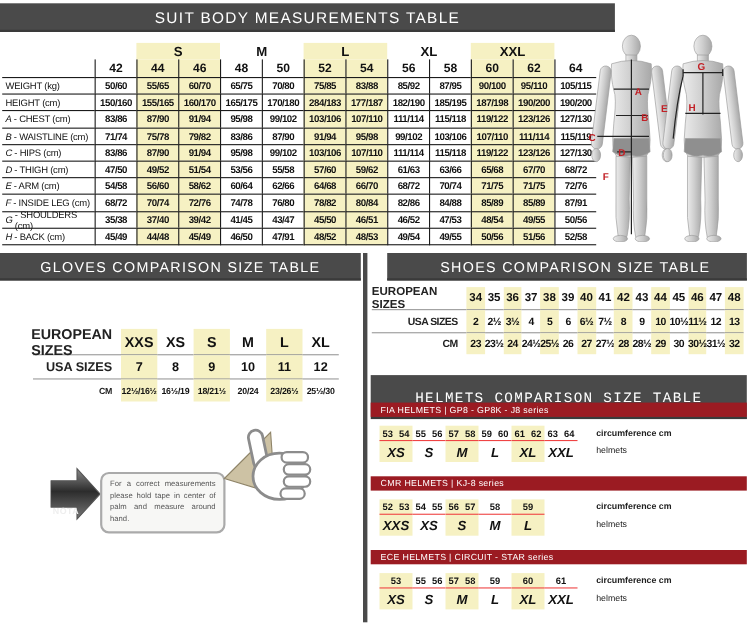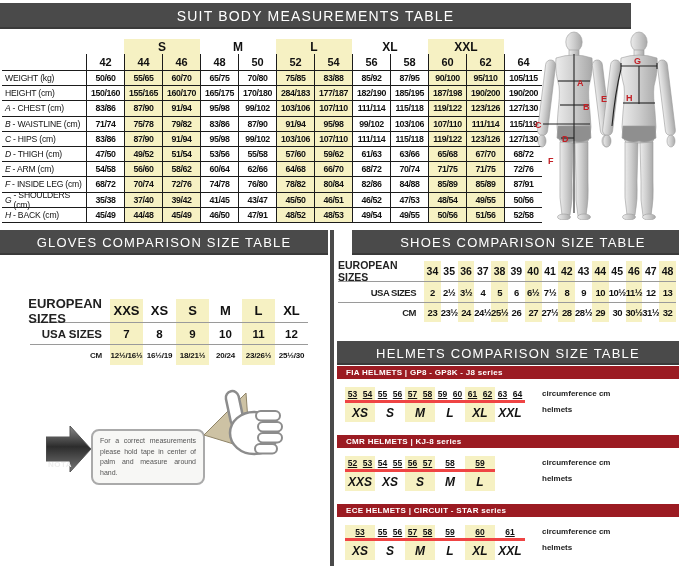--- a/index.html
+++ b/index.html
@@ -6,24 +6,24 @@
   body{
     width:679px;height:566px;position:relative;overflow:hidden;
     background:#fff;font-family:"Liberation Sans",sans-serif;color:#111;
   }
   .bar{
     position:absolute;background:#4a4a4a;color:#fff;display:flex;
     align-items:center;justify-content:center;font-size:14px;
     letter-spacing:1.2px;font-weight:400;
     box-shadow:inset 0 -2px 0 #3a3a3a;
   }
-  #bar-suit{left:0;top:3px;width:631px;height:26px;}
+  #bar-suit{left:0;top:3px;width:559px;height:26px;}
   #bar-gloves{left:0;top:230px;width:328px;height:25px;font-size:13px;}
   #bar-shoes{left:352px;top:230px;width:342px;height:25px;font-size:13px;}
-  #bar-helmets{left:337px;top:341px;width:342px;height:24px;font-size:13px;}
+  #bar-helmets{left:337px;top:341px;width:342px;height:40px;font-size:13px;font-family:Liberation Mono, monospace;}
   #vdivider{position:absolute;left:330px;top:230px;width:4px;height:336px;background:#4a4a4a;}
 
   
   #suit-grid{position:absolute;left:2px;top:39px;display:grid;
     grid-template-columns:84px repeat(12,38px);}
   #suit-grid .gcell{height:15px;display:flex;align-items:center;justify-content:center;
     font-weight:700;font-size:12px;}
   #suit-grid .scell{height:16px;display:flex;align-items:center;justify-content:center;
     font-weight:700;font-size:11px;border-left:1px solid #1b1b1b;}
   #suit-grid .scell.nolb{border-left:none;}
@@ -46,33 +46,33 @@
   #gloves-grid .cm{height:20px;font-size:8px;letter-spacing:-0.2px;}
   #shoes-grid .letters{height:20px;font-size:10.5px;}
   #shoes-grid .nums{height:20px;font-size:9.5px;letter-spacing:-0.5px;}
   #shoes-grid .cm{height:19px;font-size:9.5px;letter-spacing:-0.5px;}
   .cmp .lab{display:flex;align-items:center;justify-content:flex-end;
     padding-right:8px;font-size:7.6px;font-weight:700;color:#222;letter-spacing:0;}
   .cmp .sep{border-bottom:1.5px solid #9a9a9a;}
 
   
   #helmets-body{position:absolute;left:337px;top:366px;width:342px;}
-  .hband{background:#9b1b22;color:#fff;font-size:8px;font-weight:700;height:13px;
+  .hband{background:#9b1b22;color:#fff;font-size:8px;font-weight:400;height:13px;
     display:flex;align-items:center;padding-left:9px;letter-spacing:0.3px;margin-bottom:8px;}
   .hsec{margin-bottom:13px;position:relative;}
   .hgroups{display:flex;margin-left:8px;}
   .hgroup{width:30px;display:flex;flex-direction:column;}
-  .hnums{display:flex;height:13px;border-bottom:3px solid #ef4444;text-decoration:underline;}
+  .hnums{display:flex;height:13px;border-bottom:1px solid #ef4444;}
   .hnum{flex:1;display:flex;align-items:center;justify-content:center;
     font-size:8.5px;font-weight:700;}
   .hletter{height:19px;display:flex;align-items:center;justify-content:center;
     font-style:italic;font-weight:700;font-size:12px;}
   .hlabels{position:absolute;left:205px;top:0;display:flex;flex-direction:column;}
   .hlabels .l1{height:13px;display:flex;align-items:center;font-size:8px;font-weight:700;color:#222;}
-  .hlabels .l2{height:19px;display:flex;align-items:center;font-size:8px;font-weight:700;color:#222;text-align:right;}
+  .hlabels .l2{height:19px;display:flex;align-items:center;font-size:8px;font-weight:400;color:#222;text-align:right;}
 
   
   #nota-arrow{position:absolute;left:46px;top:424px;}
   #nota-text{position:absolute;left:48px;top:460px;color:#eee;font-size:8px;
     font-weight:700;letter-spacing:0.5px;}
   #note-box{position:absolute;left:91px;top:429px;width:96px;border:2px solid #aaa;
     border-radius:8px;background:#f7f7f5;font-size:7px;color:#555;
     padding:5px 7px;line-height:1.5;text-align:justify;}
   #thumb{position:absolute;left:198px;top:383px;}
   #figures{position:absolute;left:533px;top:30px;}

